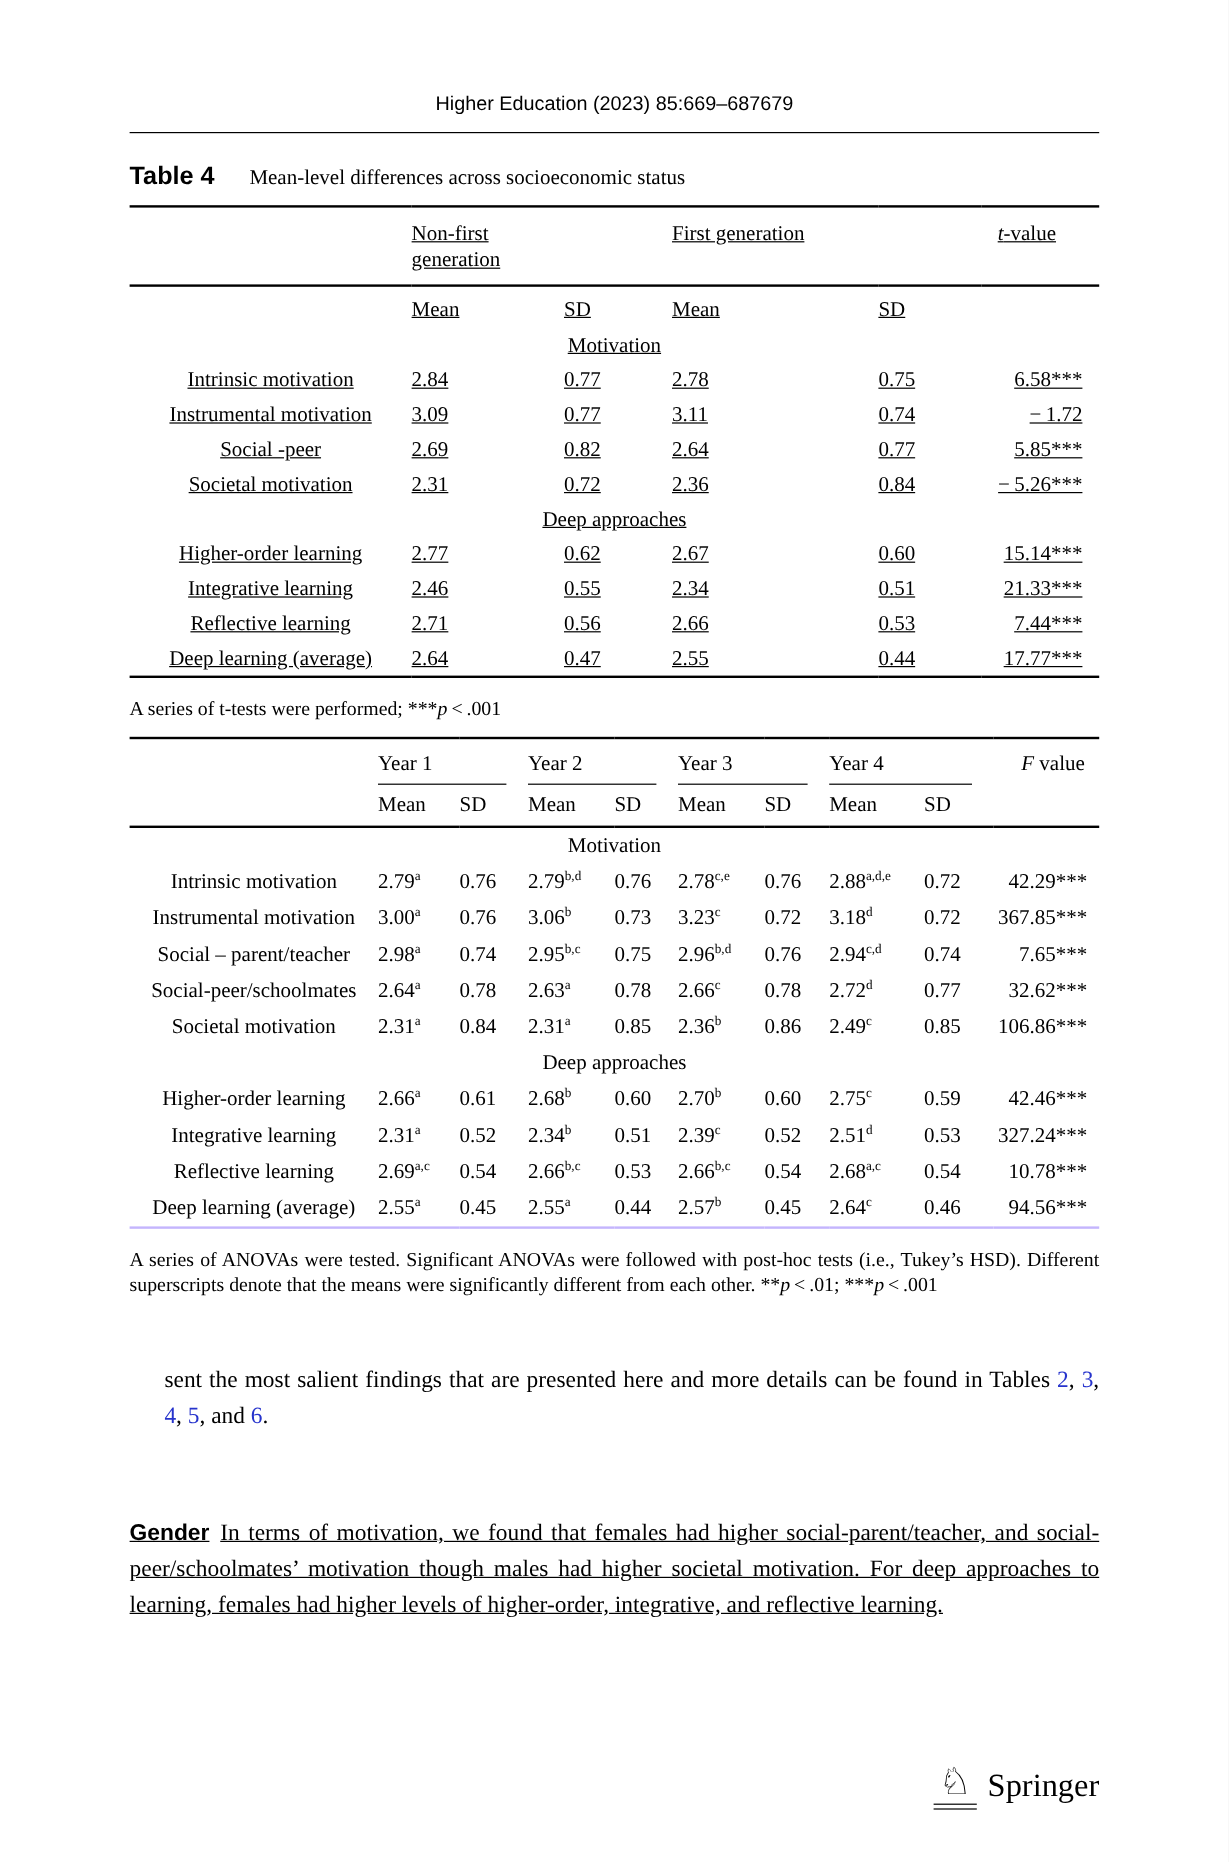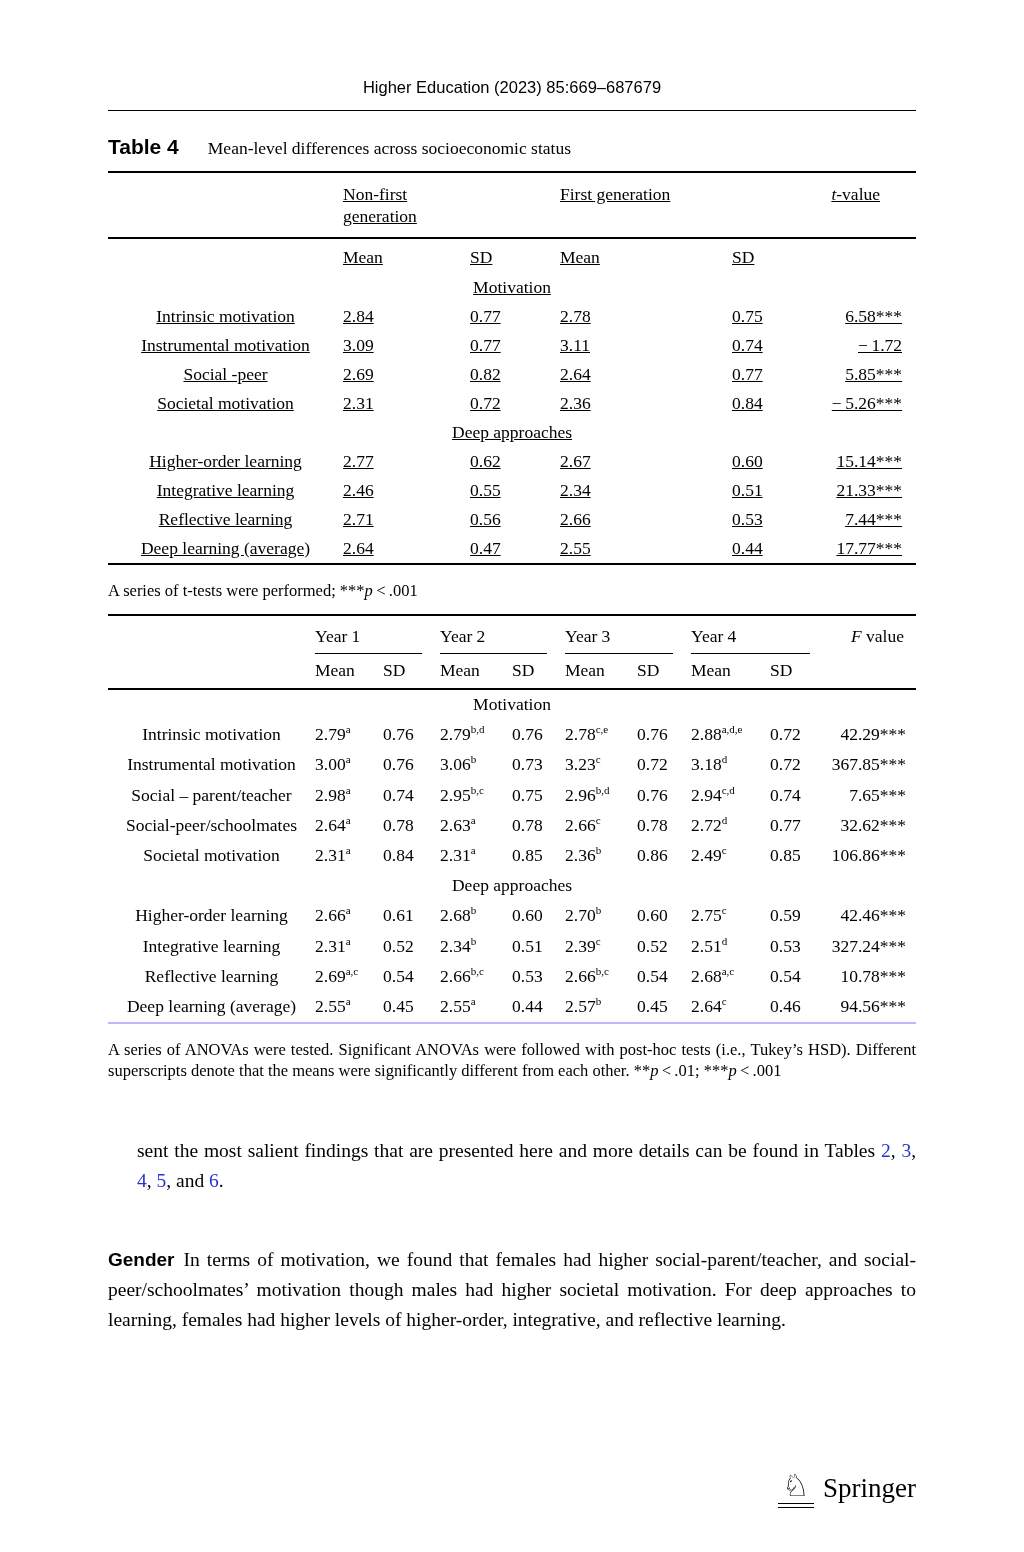--- a/index.html
+++ b/index.html
@@ -38,21 +38,21 @@
   .t5 td.fv { text-align:right; padding-right:10px; }
   .t5 th.fv { text-align:right; padding-right:12px; }
   sup { font-size:11px; line-height:0; }
 
   .footnote { margin-top:15px; font-size:16.5px; line-height:1.32; }
   .footnote.justify { text-align:justify; }
   .gap-t5 { margin-top:56px; }
 
   .body-para { font-size:19.5px; line-height:1.52; text-align:justify; }
   .para-indent { margin-top:54px; margin-left:29px; }
-  .para-gender { margin-top:50px; }
+  .para-gender { margin-top:68px;text-decoration:underline; }
   .gender-head { font-family:"Liberation Sans", sans-serif; font-weight:bold; font-size:19px;
                  margin-right:9px; }
   a.tbl-link { color:#2633cc; text-decoration:none; }
 
   .springer { position:absolute; top:1470px; right:108px; display:flex; align-items:center;
               gap:9px; }
   .knight-box { display:flex; flex-direction:column; align-items:center; }
   .knight-glyph { font-size:31px; line-height:1; font-family:"DejaVu Sans", sans-serif; }
   .k-line { width:36px; border-top:1.6px solid #000; margin-top:2px; }
   .k-line2 { width:36px; border-top:1.6px solid #000; margin-top:2.5px; }

